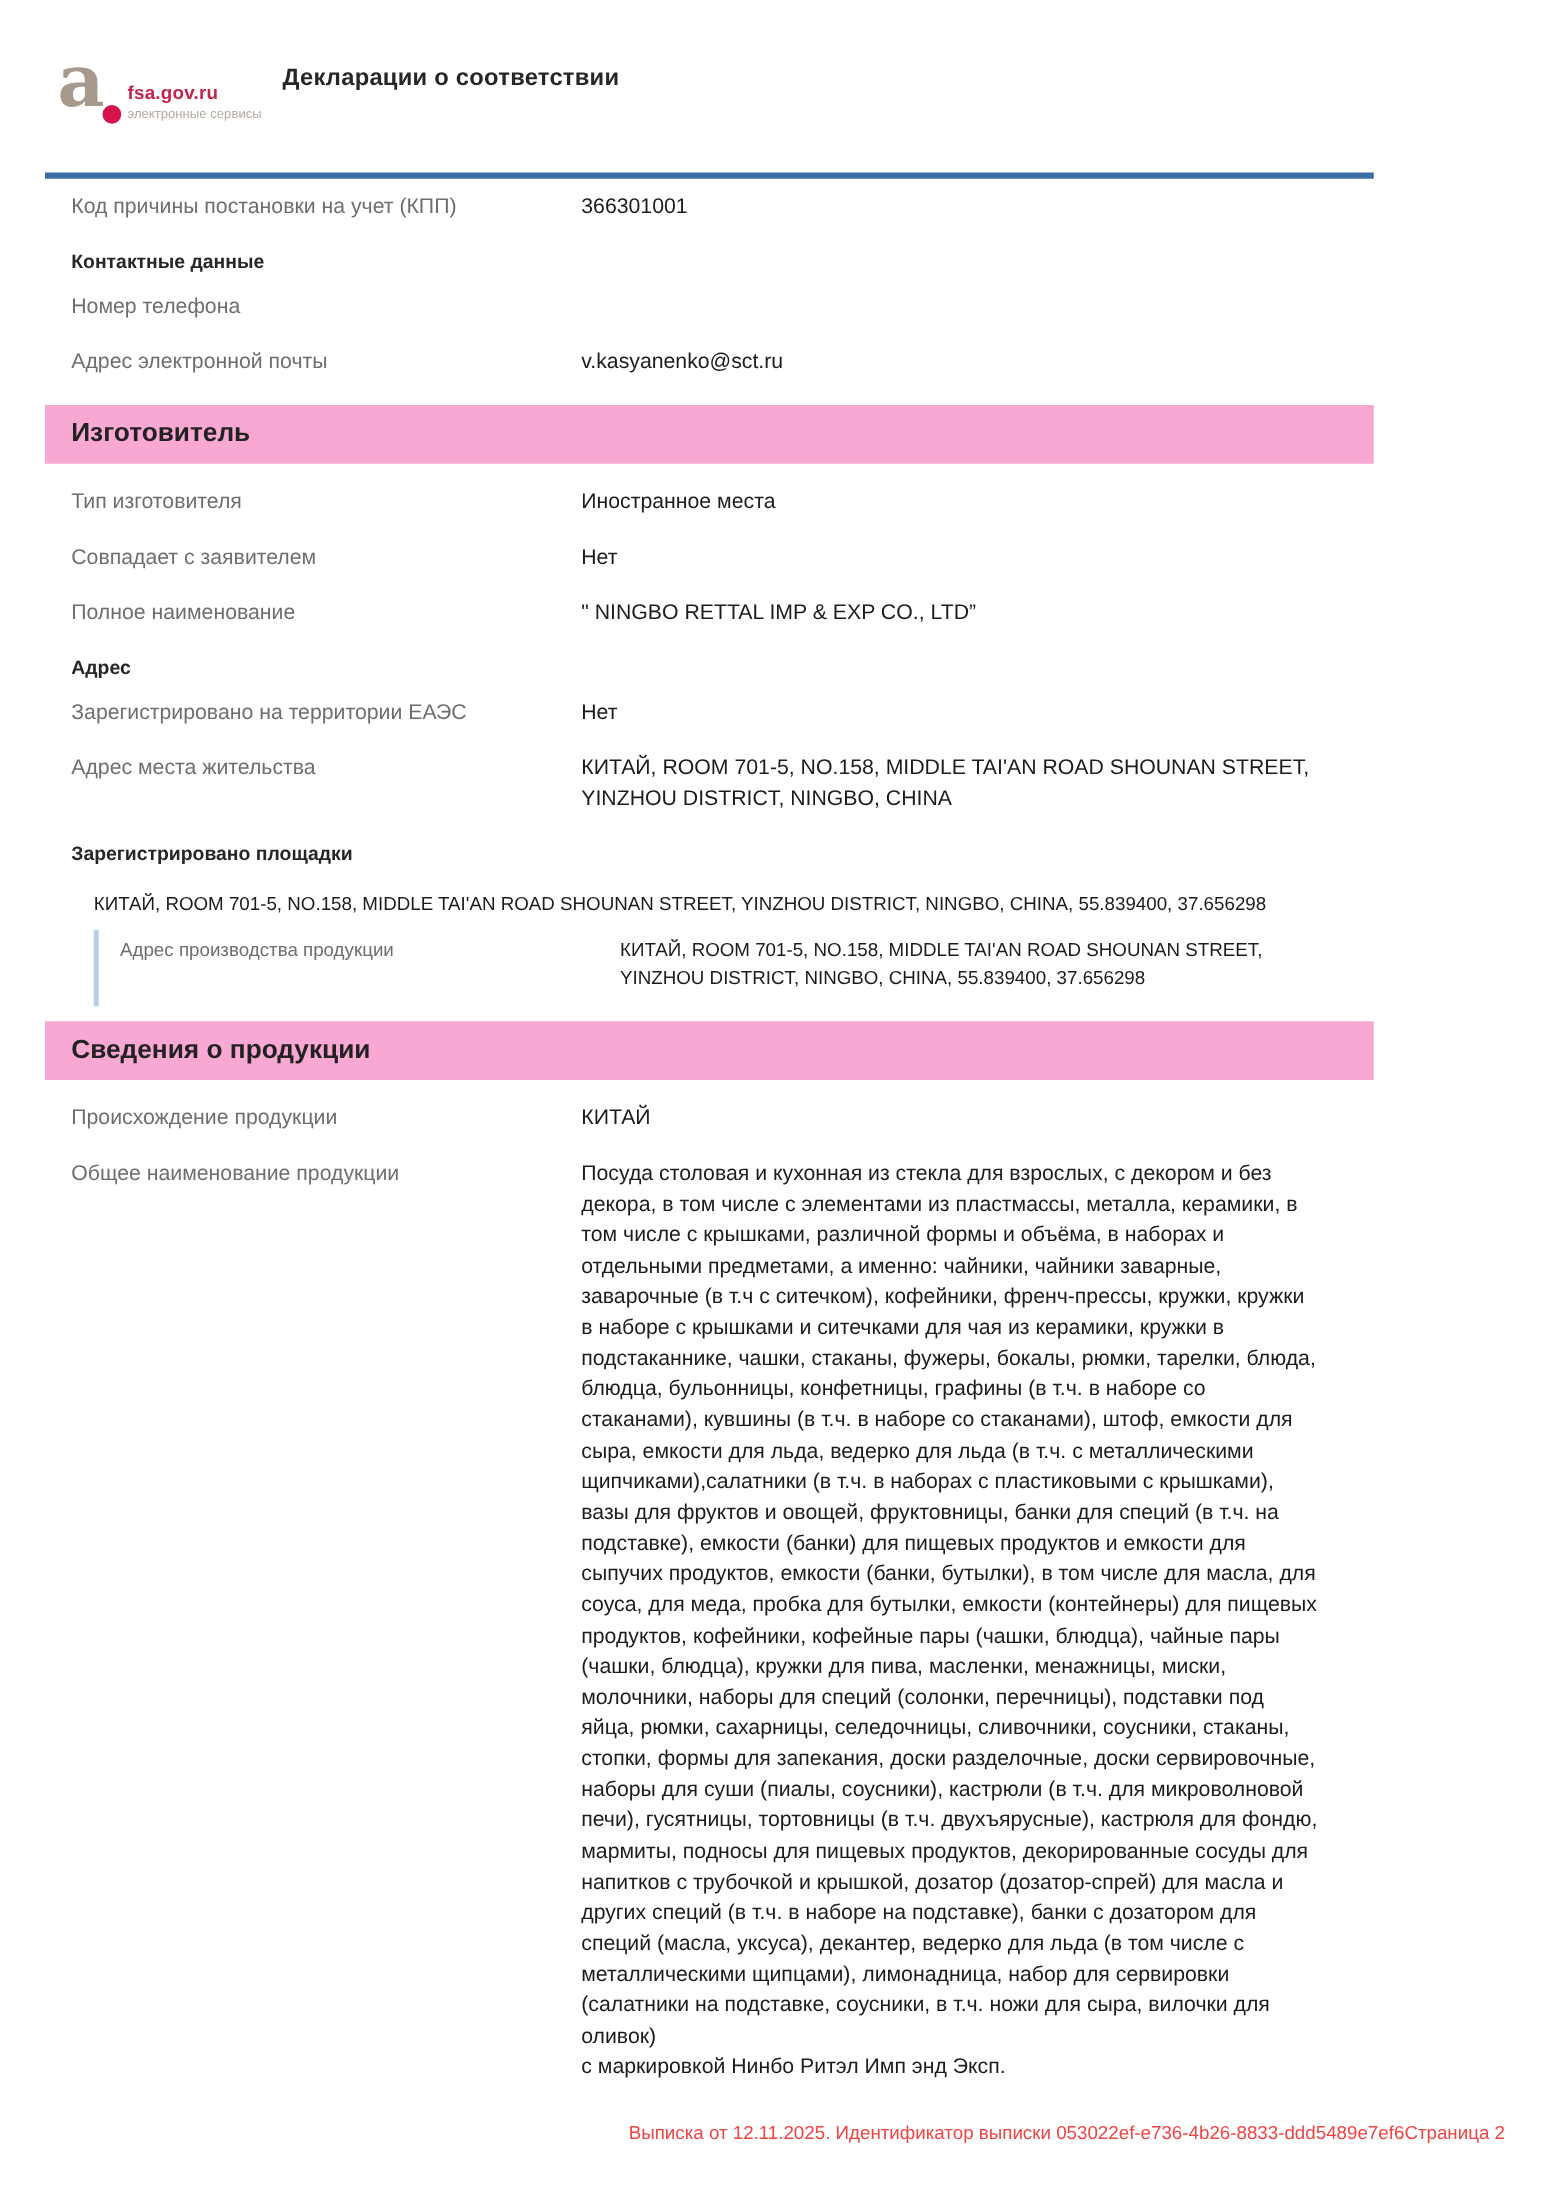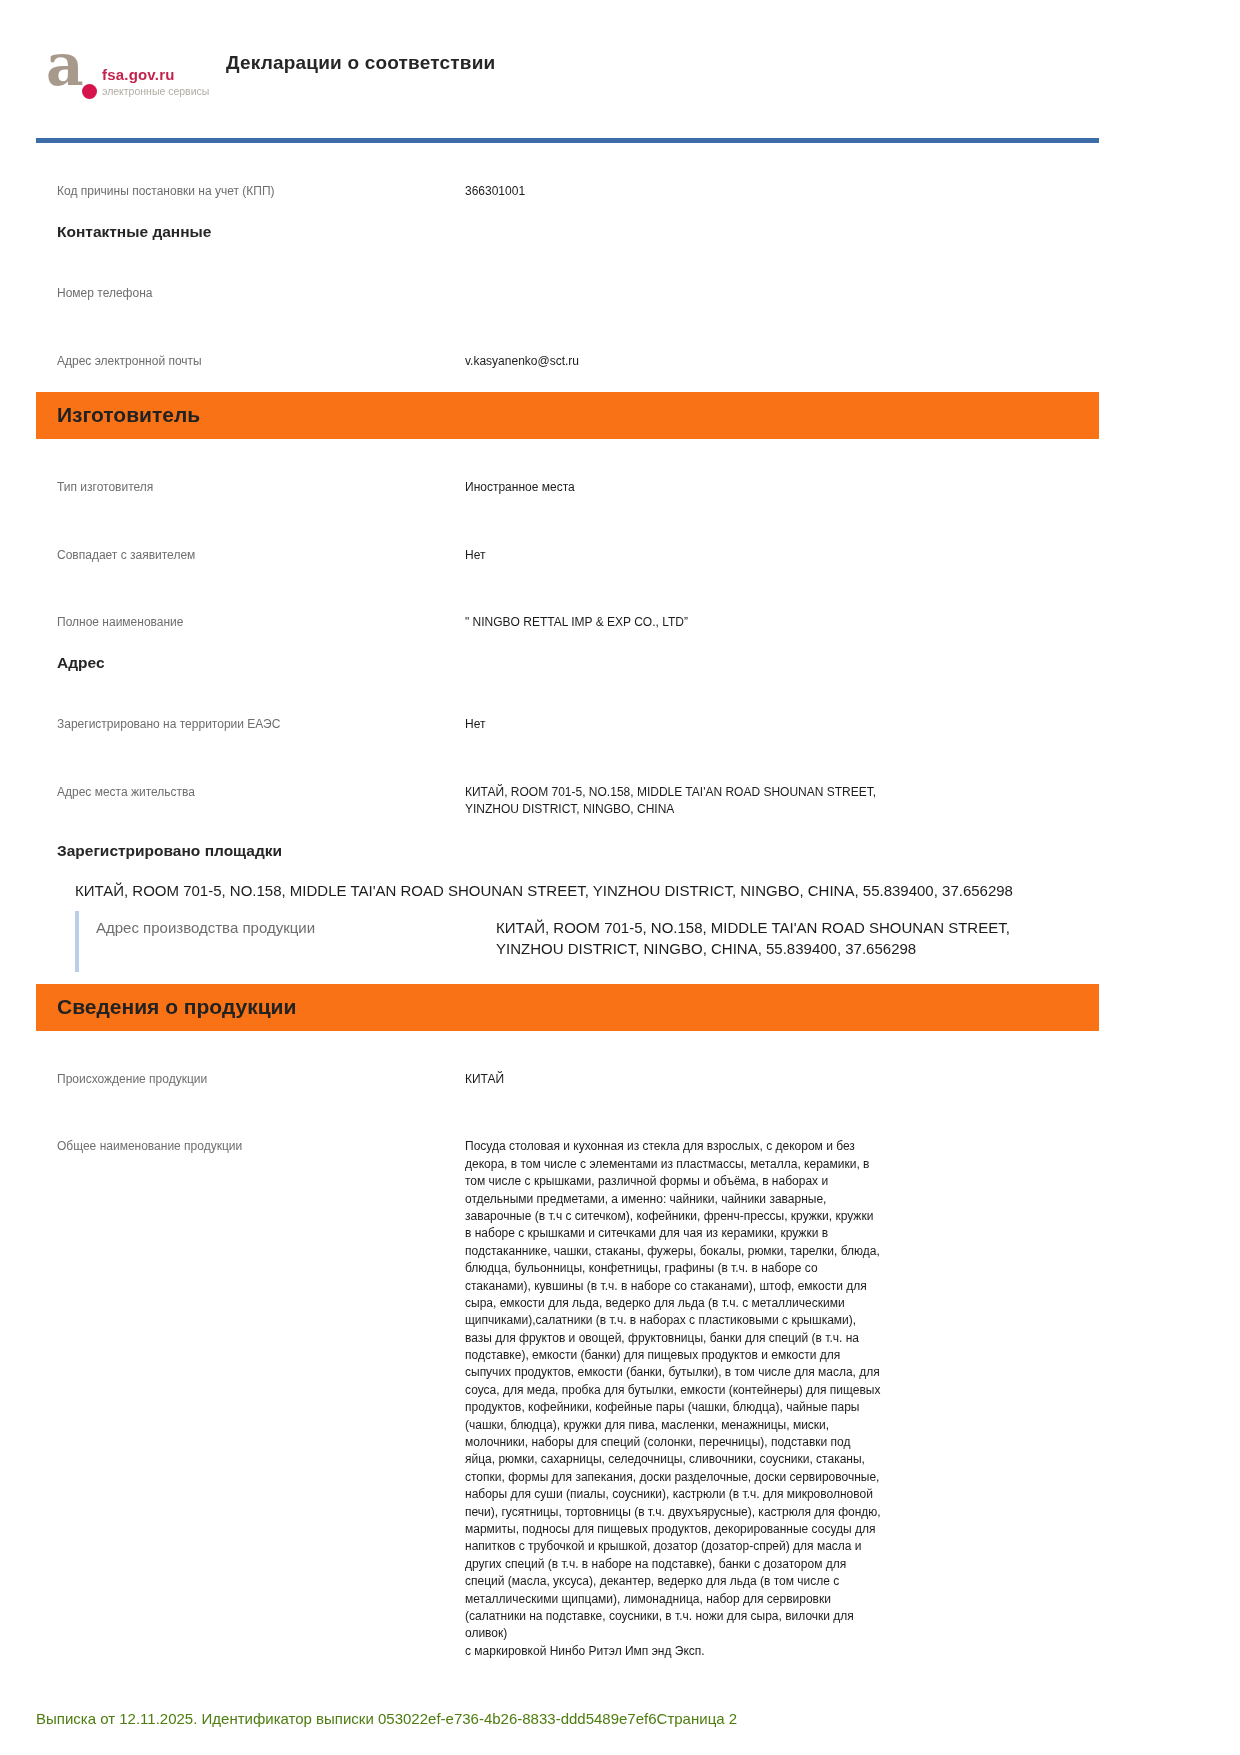--- a/index.html
+++ b/index.html
@@ -65,37 +65,36 @@
     height: 5px;
     background: #3c6da8;
     margin: 26px 141px 0 36px;
   }
   
   .content { margin: 0 141px 0 36px; }
   .row {
     display: grid;
     grid-template-columns: 408px 1fr;
     padding: 10px 0 10px 21px;
-    font-size: 12px;
+    font-size: 17px;
     line-height: 1.45;
-    margin-top: 30px;
   }
   .lbl { color: #6e6e6e; padding-right: 18px; }
   .val { color: #1c1c1c; }
   .preline { white-space: pre-line; }
   .subhead {
     padding: 13px 0 4px 21px;
     font-size: 15.5px;
     font-weight: bold;
     color: #262626;
   }
   .section {
     margin-top: 12px;
     margin-bottom: 8px;
-    background: #f97316;
+    background: #f9a8d4;
     padding: 11px 0 12px 21px;
     font-size: 21px;
     font-weight: bold;
     color: #222222;
   }
   .site-line {
     padding: 18px 0 6px 39px;
     font-size: 15px;
     color: #1c1c1c;
   }
@@ -107,25 +106,25 @@
     grid-template-columns: 400px 1fr;
     padding: 6px 0 12px 17px;
     font-size: 15px;
     line-height: 1.45;
   }
   
   .footer {
     position: absolute;
     left: 36px;
     right: 36px;
-    bottom: 28px;
+    bottom: 40px;
     display: flex;
-    justify-content: flex-start;
-    font-size: 15px;
-    color: #4d7c0f;
+    justify-content: flex-end;
+    font-size: 15px;
+    color: #ef4444;
   }
 </style>
 </head>
 <body>
 
 <div class="page">
 
   <header class="hdr">
     <div class="logo">
       <span class="logo-a">а</span>

